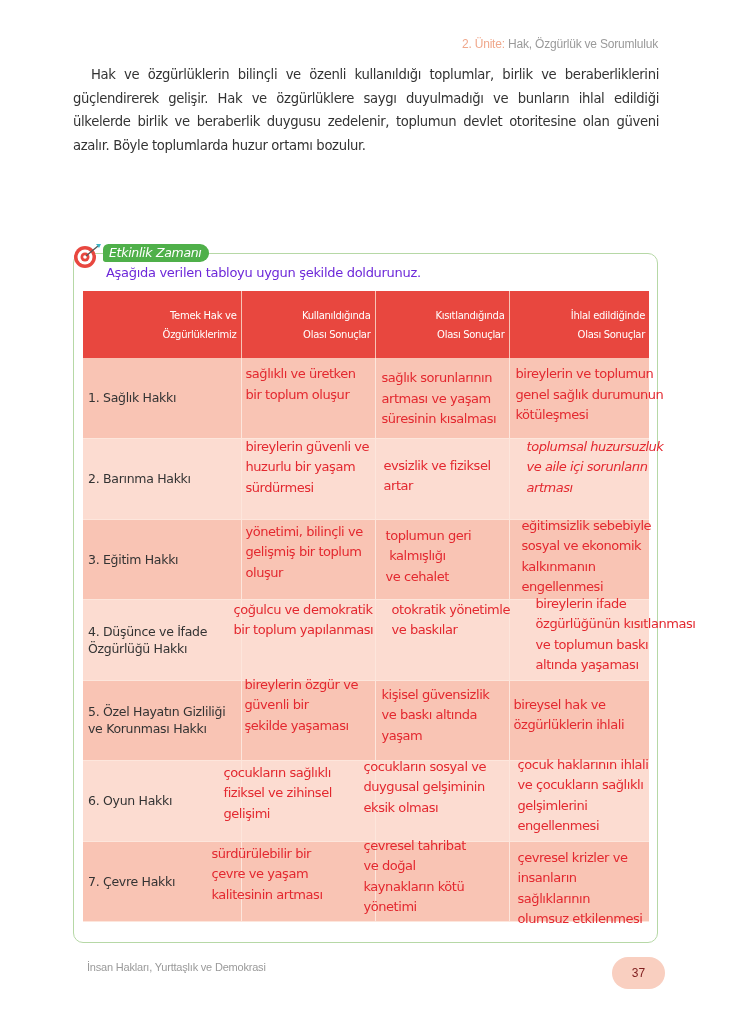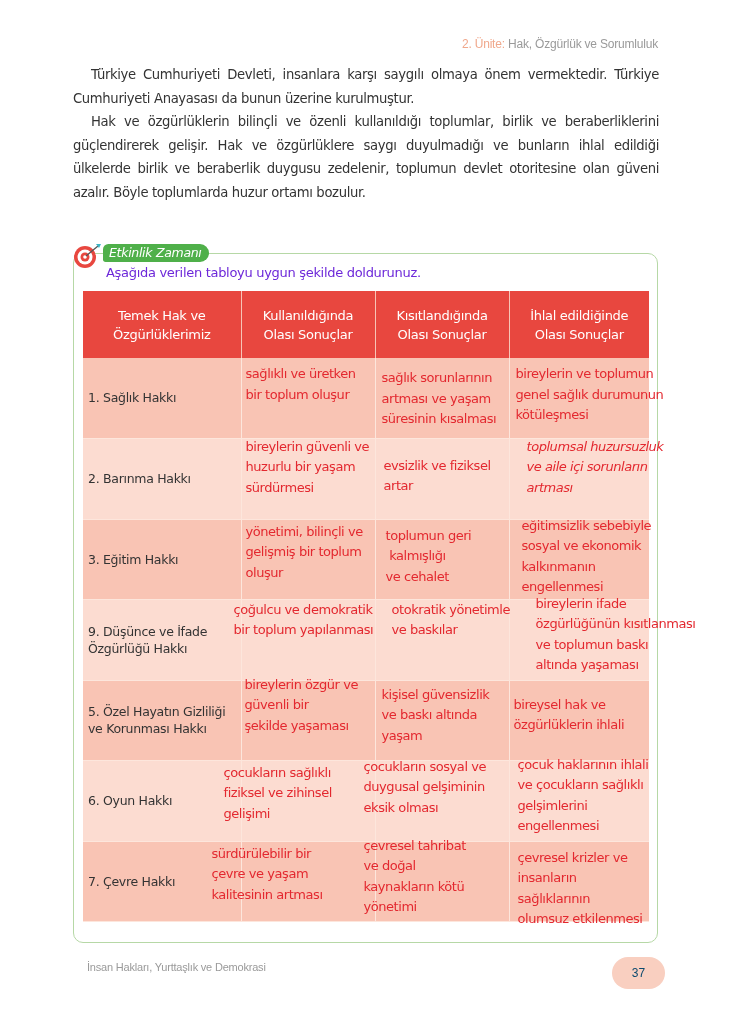--- a/index.html
+++ b/index.html
@@ -34,22 +34,22 @@
   .instruction {
     position: absolute; left: 106px; top: 265px; font-size: 13px; color: #6d28d9;
     font-family: "DejaVu Sans", sans-serif; letter-spacing: -0.3px;
   }
 
   table.rights {
     position: absolute; left: 83px; top: 291px; border-collapse: collapse;
     table-layout: fixed; width: 566px;
   }
   table.rights th {
-    background: #e8473f; color: #ffffff; font-weight: normal; font-size: 13px;
-    line-height: 19px; height: 67px; padding: 0 4px; text-align: center; vertical-align: middle;
+    background: #e8473f; color: #ffffff; font-weight: normal; font-size: 10px;
+    line-height: 19px; height: 67px; padding: 0 4px; text-align: right; vertical-align: middle;
     border-right: 1.5px solid #f7c4b6; border-bottom: 0;
     font-family: "DejaVu Sans", sans-serif; letter-spacing: -0.3px;
   }
   table.rights th:last-child { border-right: 0; }
   table.rights td {
     font-size: 12.5px; vertical-align: middle; padding: 0 0 0 5px;
     border-right: 1.5px solid #fde6dc; border-bottom: 1.5px solid #fde6dc;
     font-family: "DejaVu Sans", sans-serif; letter-spacing: -0.3px; position: relative;
   }
   table.rights td:last-child { border-right: 0; }
@@ -60,33 +60,32 @@
     color: #e3282f; font-size: 13px; line-height: 20.5px; position: absolute; white-space: nowrap;
     font-family: "DejaVu Sans", sans-serif; letter-spacing: -0.45px;
   }
   .footer-title {
     position: absolute; left: 87px; top: 961px; font-size: 11px; color: #9a9a9a;
     font-family: "Liberation Sans", sans-serif; letter-spacing: -0.2px;
   }
   .page-number {
     position: absolute; left: 612px; top: 957px; width: 53px; height: 32px;
     background: #f9cfc0; border-radius: 16px; text-align: center; line-height: 32px;
-    font-size: 12px; color: #0c4a6e; font-family: "Liberation Sans", sans-serif;
+    font-size: 12px; color: #7f1d1d; font-family: "Liberation Sans", sans-serif;
   }
 </style>
 </head>
 <body>
 
 <div class="running-header">
   <span class="unit">2. Ünite:</span>
   <span>Hak, Özgürlük ve Sorumluluk</span>
 </div>
 
 <div class="body-text">
-  <p>Türkiye Cumhuriyeti Devleti, insanlara karşı saygılı olmaya önem vermektedir. Türkiye Cumhuriyeti Anayasası da bunun üzerine kurulmuştur.</p>
   <p>Hak ve özgürlüklerin bilinçli ve özenli kullanıldığı toplumlar, birlik ve beraberliklerini güçlendirerek gelişir. Hak ve özgürlüklere saygı duyulmadığı ve bunların ihlal edildiği ülkelerde birlik ve beraberlik duygusu zedelenir, toplumun devlet otoritesine olan güveni azalır. Böyle toplumlarda huzur ortamı bozulur.</p>
 </div>
 
 <div class="activity-box"></div>
 
 <svg class="activity-icon" viewBox="0 0 30 28">
   <circle cx="13" cy="15" r="11" fill="#e8473f"></circle>
   <circle cx="13" cy="15" r="7.5" fill="#ffffff"></circle>
   <circle cx="13" cy="15" r="4.5" fill="#e8473f"></circle>
   <circle cx="13" cy="15" r="1.8" fill="#ffffff"></circle>
@@ -159,21 +158,21 @@
 ve cehalet</div>
         </td>
         <td style="vertical-align: top;">
           <div class="answer" style="left: 12px; top: -4px; white-space: pre;">eğitimsizlik sebebiyle
 sosyal ve ekonomik
 kalkınmanın
 engellenmesi</div>
         </td>
       </tr>
       <tr class="light" style="height: 81px;">
-        <td class="right-name">9.  Düşünce ve İfade Özgürlüğü Hakkı</td>
+        <td class="right-name">4.  Düşünce ve İfade Özgürlüğü Hakkı</td>
         <td style="vertical-align: top; margin-top: 40px;">
           <div class="answer" style="left: -8px; top: 0px; white-space: pre;">çoğulcu ve demokratik
 bir toplum yapılanması</div>
         </td>
         <td style="vertical-align: top;">
           <div class="answer" style="left: 16px; top: 0px; white-space: pre;">otokratik yönetimler
 ve baskılar</div>
         </td>
         <td style="vertical-align: top;">
           <div class="answer" style="left: 26px; top: -6px; white-space: pre;">bireylerin ifade

